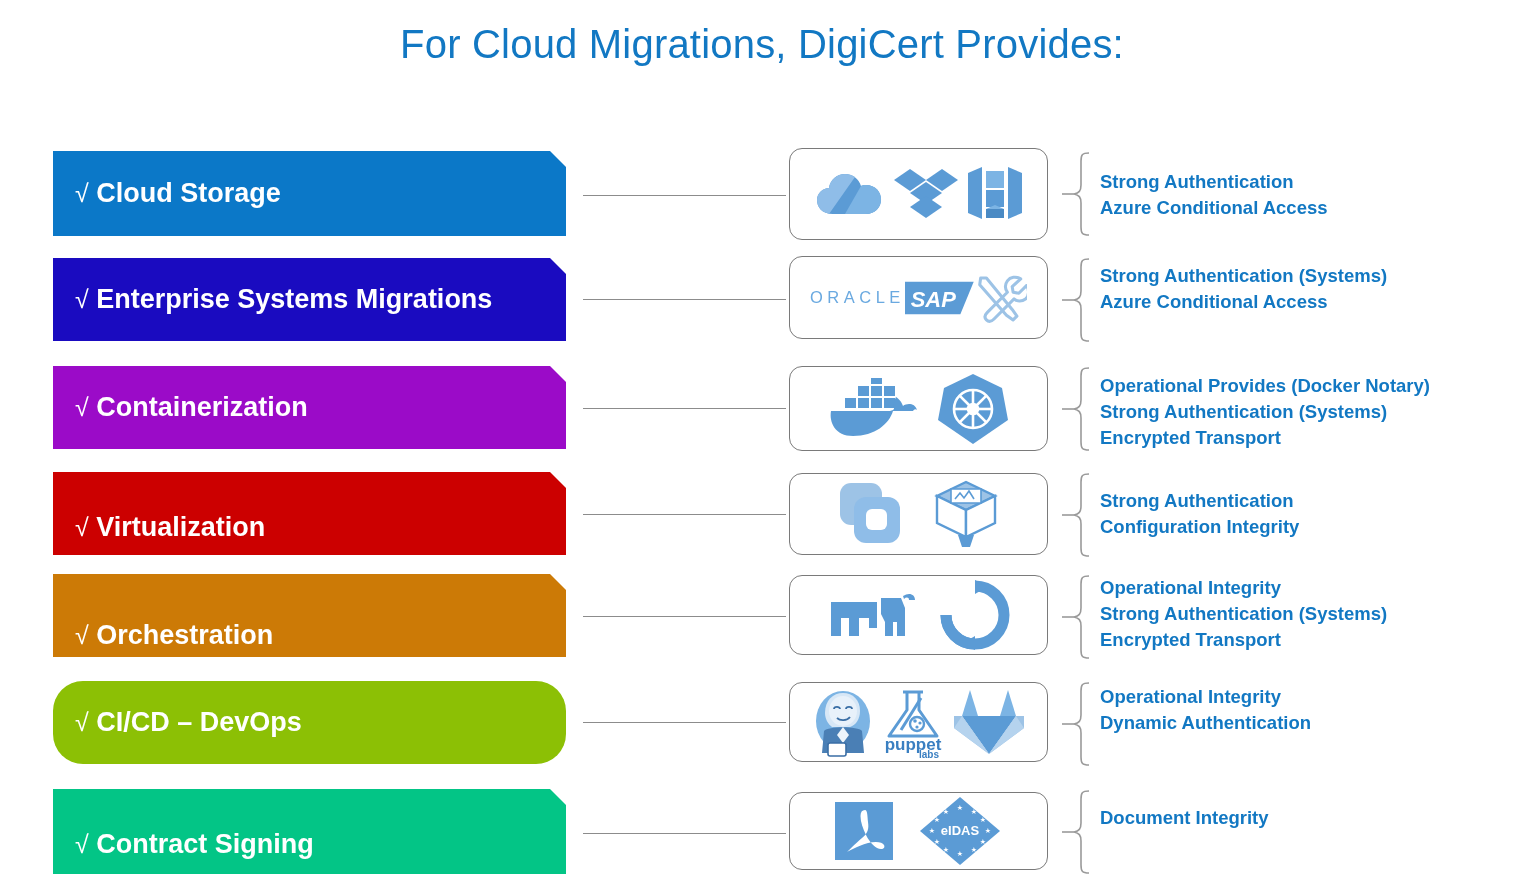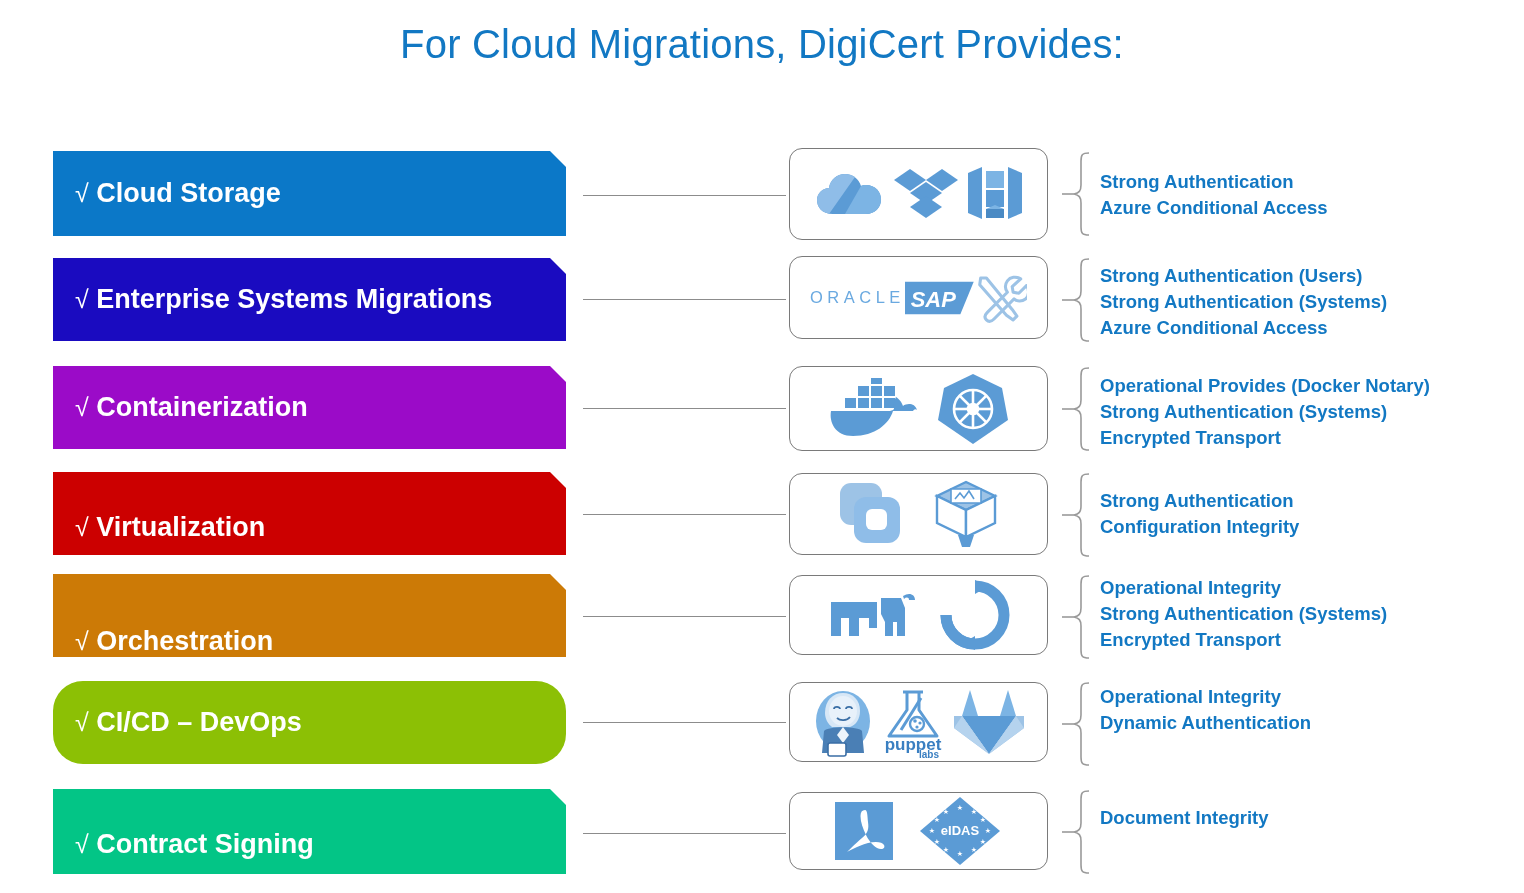--- a/index.html
+++ b/index.html
@@ -155,21 +155,20 @@
           <path d="M7 5 L13 5 L40 38 L45 45 L41 49 L34 44 L6 12 Z"></path>
           <path d="M49 6 C44 3 38 4 35 8 C32 12 32.5 17 35 20 L14 41 C11 44 11 47 13 49 C15 51 18 51 21 48 L42 27 C45 29.5 50 30 54 27 C58 23.5 58 17 55 13 L47 21 L41 20 L40 14 Z"></path>
         </g>
       </svg>
     </div>
     <svg class="brace" style="top:257px;" width="30" height="86" viewBox="0 0 30 86">
       <path d="M27 2 C20 2 19 4 19 10 L19 34 C19 40 17 42 12 43 C17 44 19 46 19 52 L19 76 C19 82 20 84 27 84" fill="none" stroke="#9a9a9a" stroke-width="1.6"></path>
       <path d="M12 43 L0 43" fill="none" stroke="#9a9a9a" stroke-width="1.6"></path>
     </svg>
     <div class="notes" style="top:263px;">
-      <span class="line">Strong Authentication (Users)</span>
       <span class="line">Strong Authentication (Systems)</span>
       <span class="line">Azure Conditional Access</span>
     </div>
   </div>
 
   <div class="row">
     <div class="banner" style="top:366px;height:83px;background:#9b0bc8;">
       <span class="banner-label"><span class="ck">√</span> <span>Containerization</span></span>
     </div>
     <div class="connector" style="top:408px;"></div>
@@ -238,21 +237,21 @@
       <path d="M27 2 C20 2 19 4 19 10 L19 34 C19 40 17 42 12 43 C17 44 19 46 19 52 L19 76 C19 82 20 84 27 84" fill="none" stroke="#9a9a9a" stroke-width="1.6"></path>
       <path d="M12 43 L0 43" fill="none" stroke="#9a9a9a" stroke-width="1.6"></path>
     </svg>
     <div class="notes" style="top:488px;">
       <span class="line">Strong Authentication</span>
       <span class="line">Configuration Integrity</span>
     </div>
   </div>
 
   <div class="row">
-    <div class="banner" style="top:574px;height:83px;background:#cc7a06;align-items:flex-end;padding-bottom:2px;">
+    <div class="banner" style="top:574px;height:83px;background:#cc7a06;align-items:flex-end;padding-bottom:8px;">
       <span class="banner-label"><span class="ck">√</span> <span>Orchestration</span></span>
     </div>
     <div class="connector" style="top:616px;"></div>
     <div class="card two" style="top:575px;height:80px;">
       <svg class="ico" width="96" height="54" viewBox="0 0 96 54">
         <g fill="#5b9bd5">
           <path d="M4 14 L50 14 L50 40 L42 40 L42 30 L32 30 L32 48 L22 48 L22 30 L14 30 L14 48 L4 48 Z"></path>
           <path d="M54 10 L74 10 L78 20 L78 34 L58 34 L54 26 Z"></path>
           <path d="M76 8 C82 4 88 6 88 12 L82 12 C82 9 79 9 77 11 Z"></path>
           <rect x="58" y="34" width="8" height="14"></rect>

